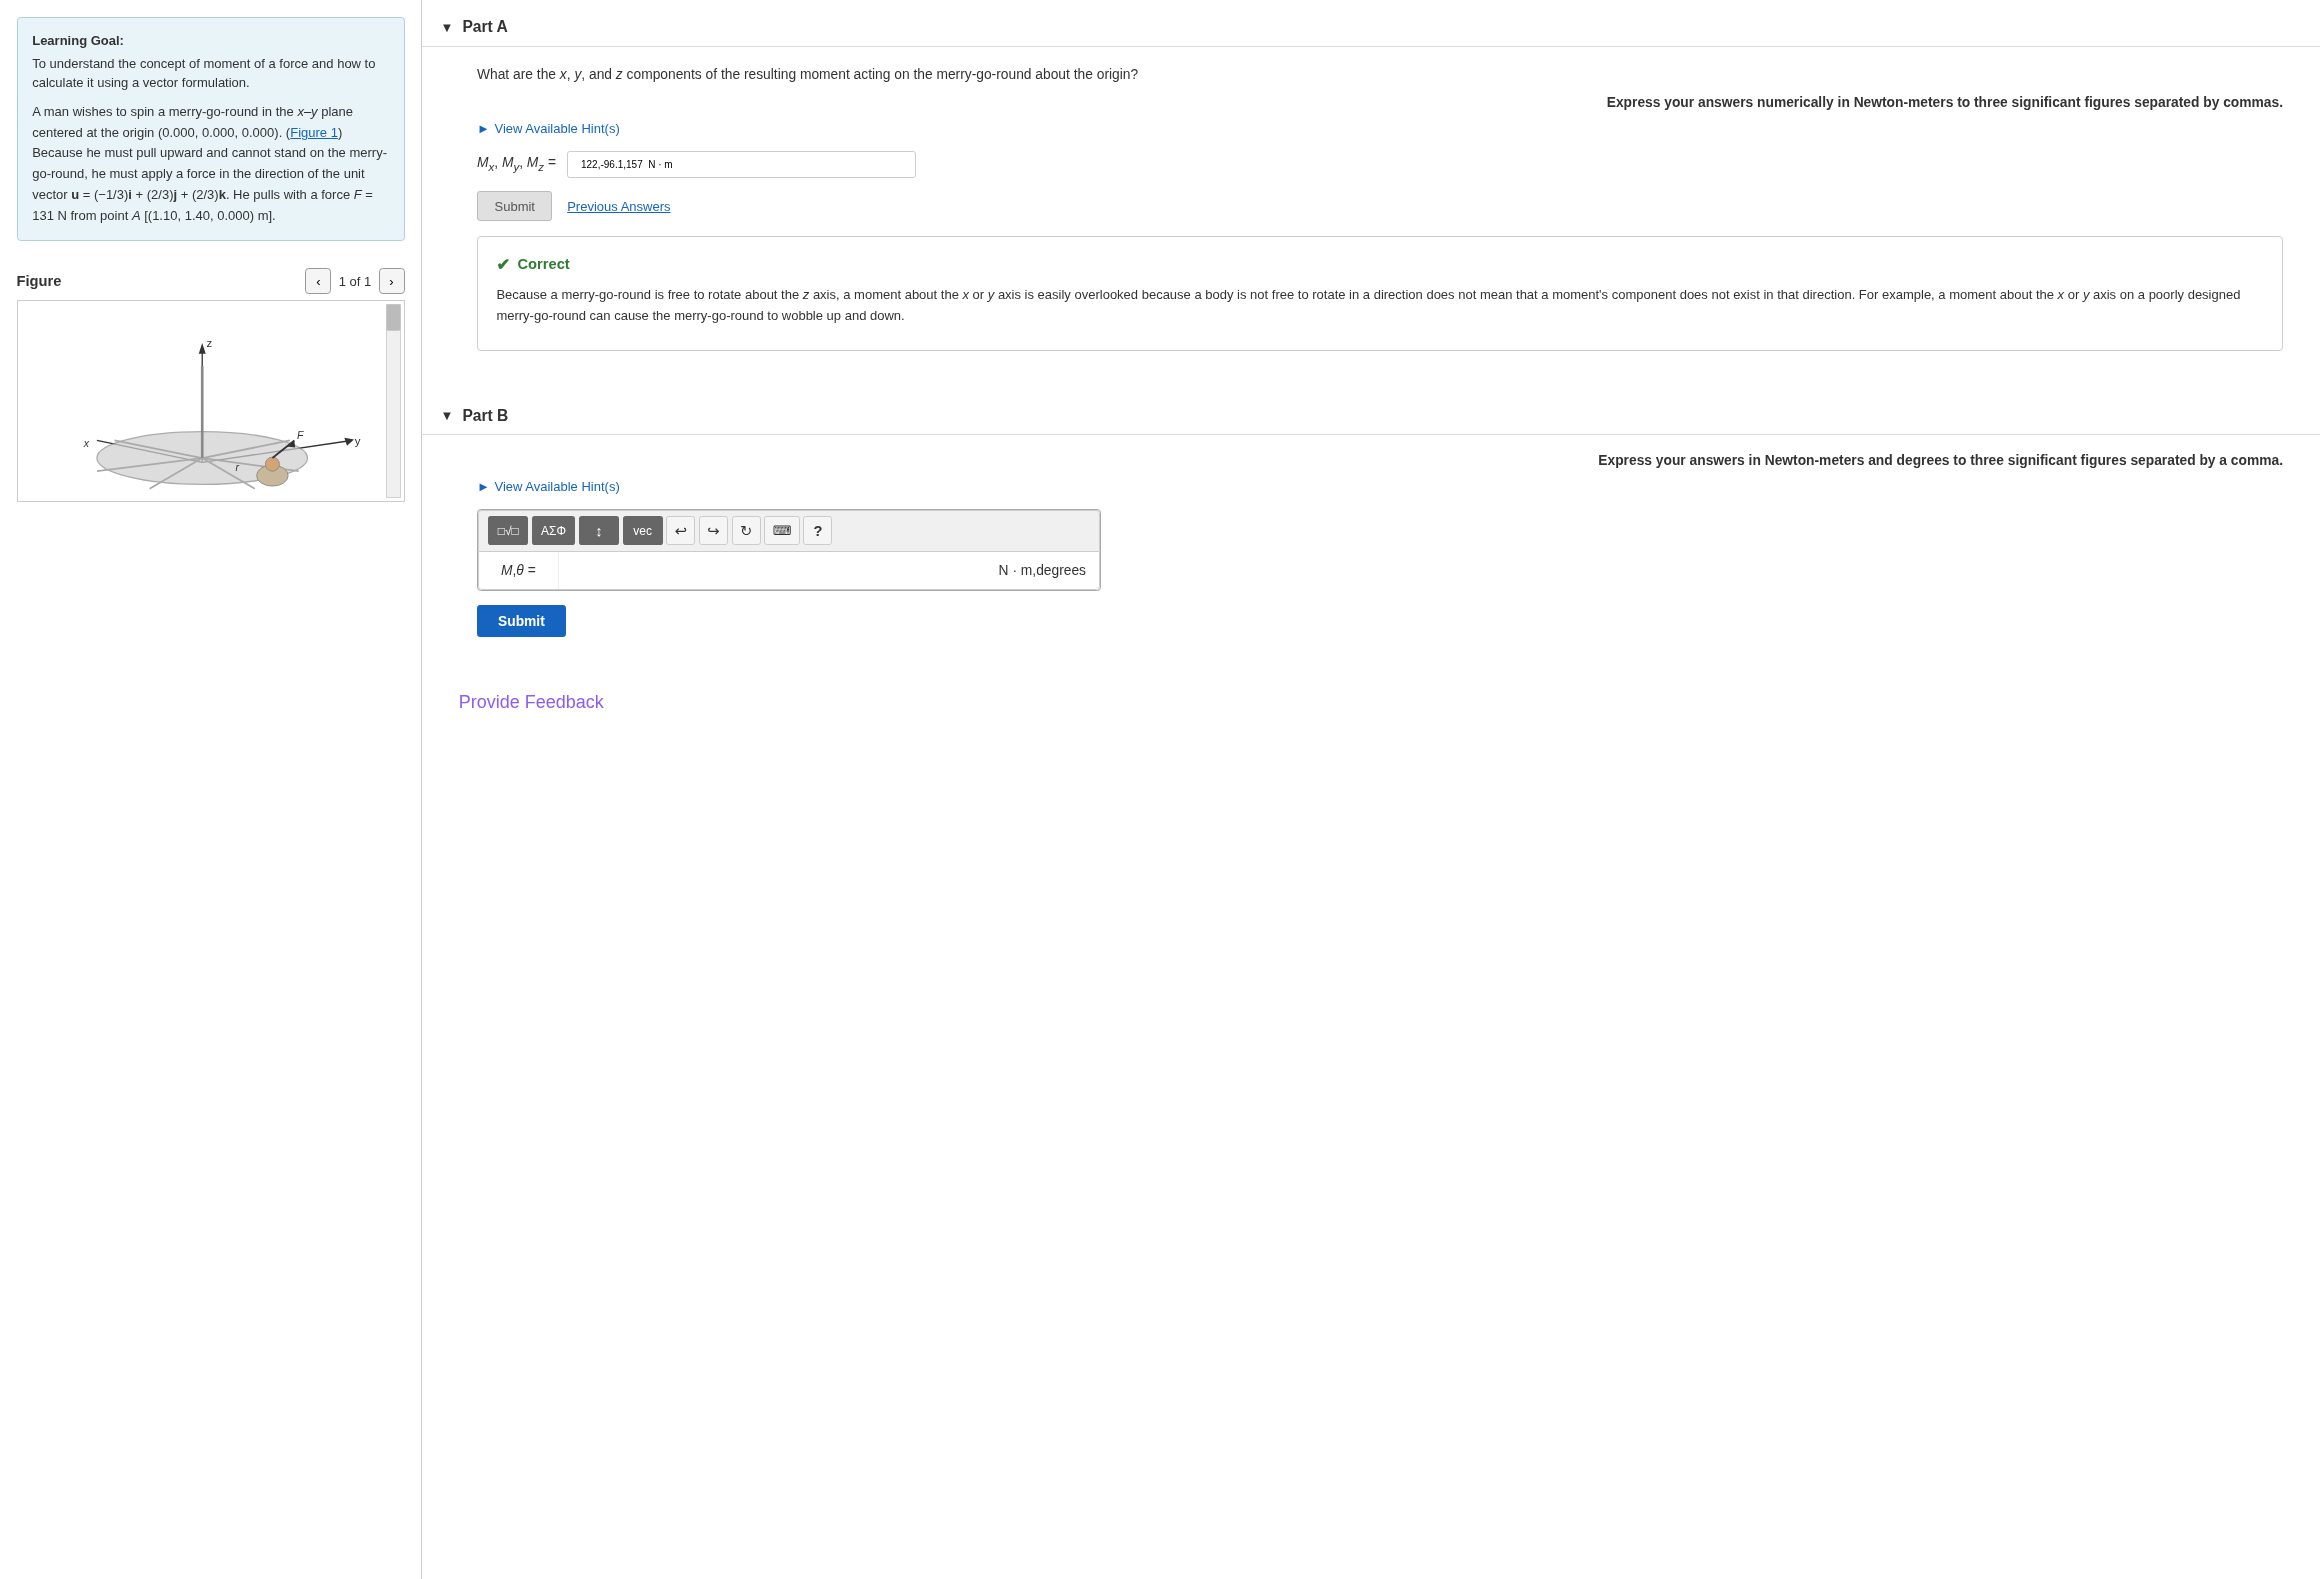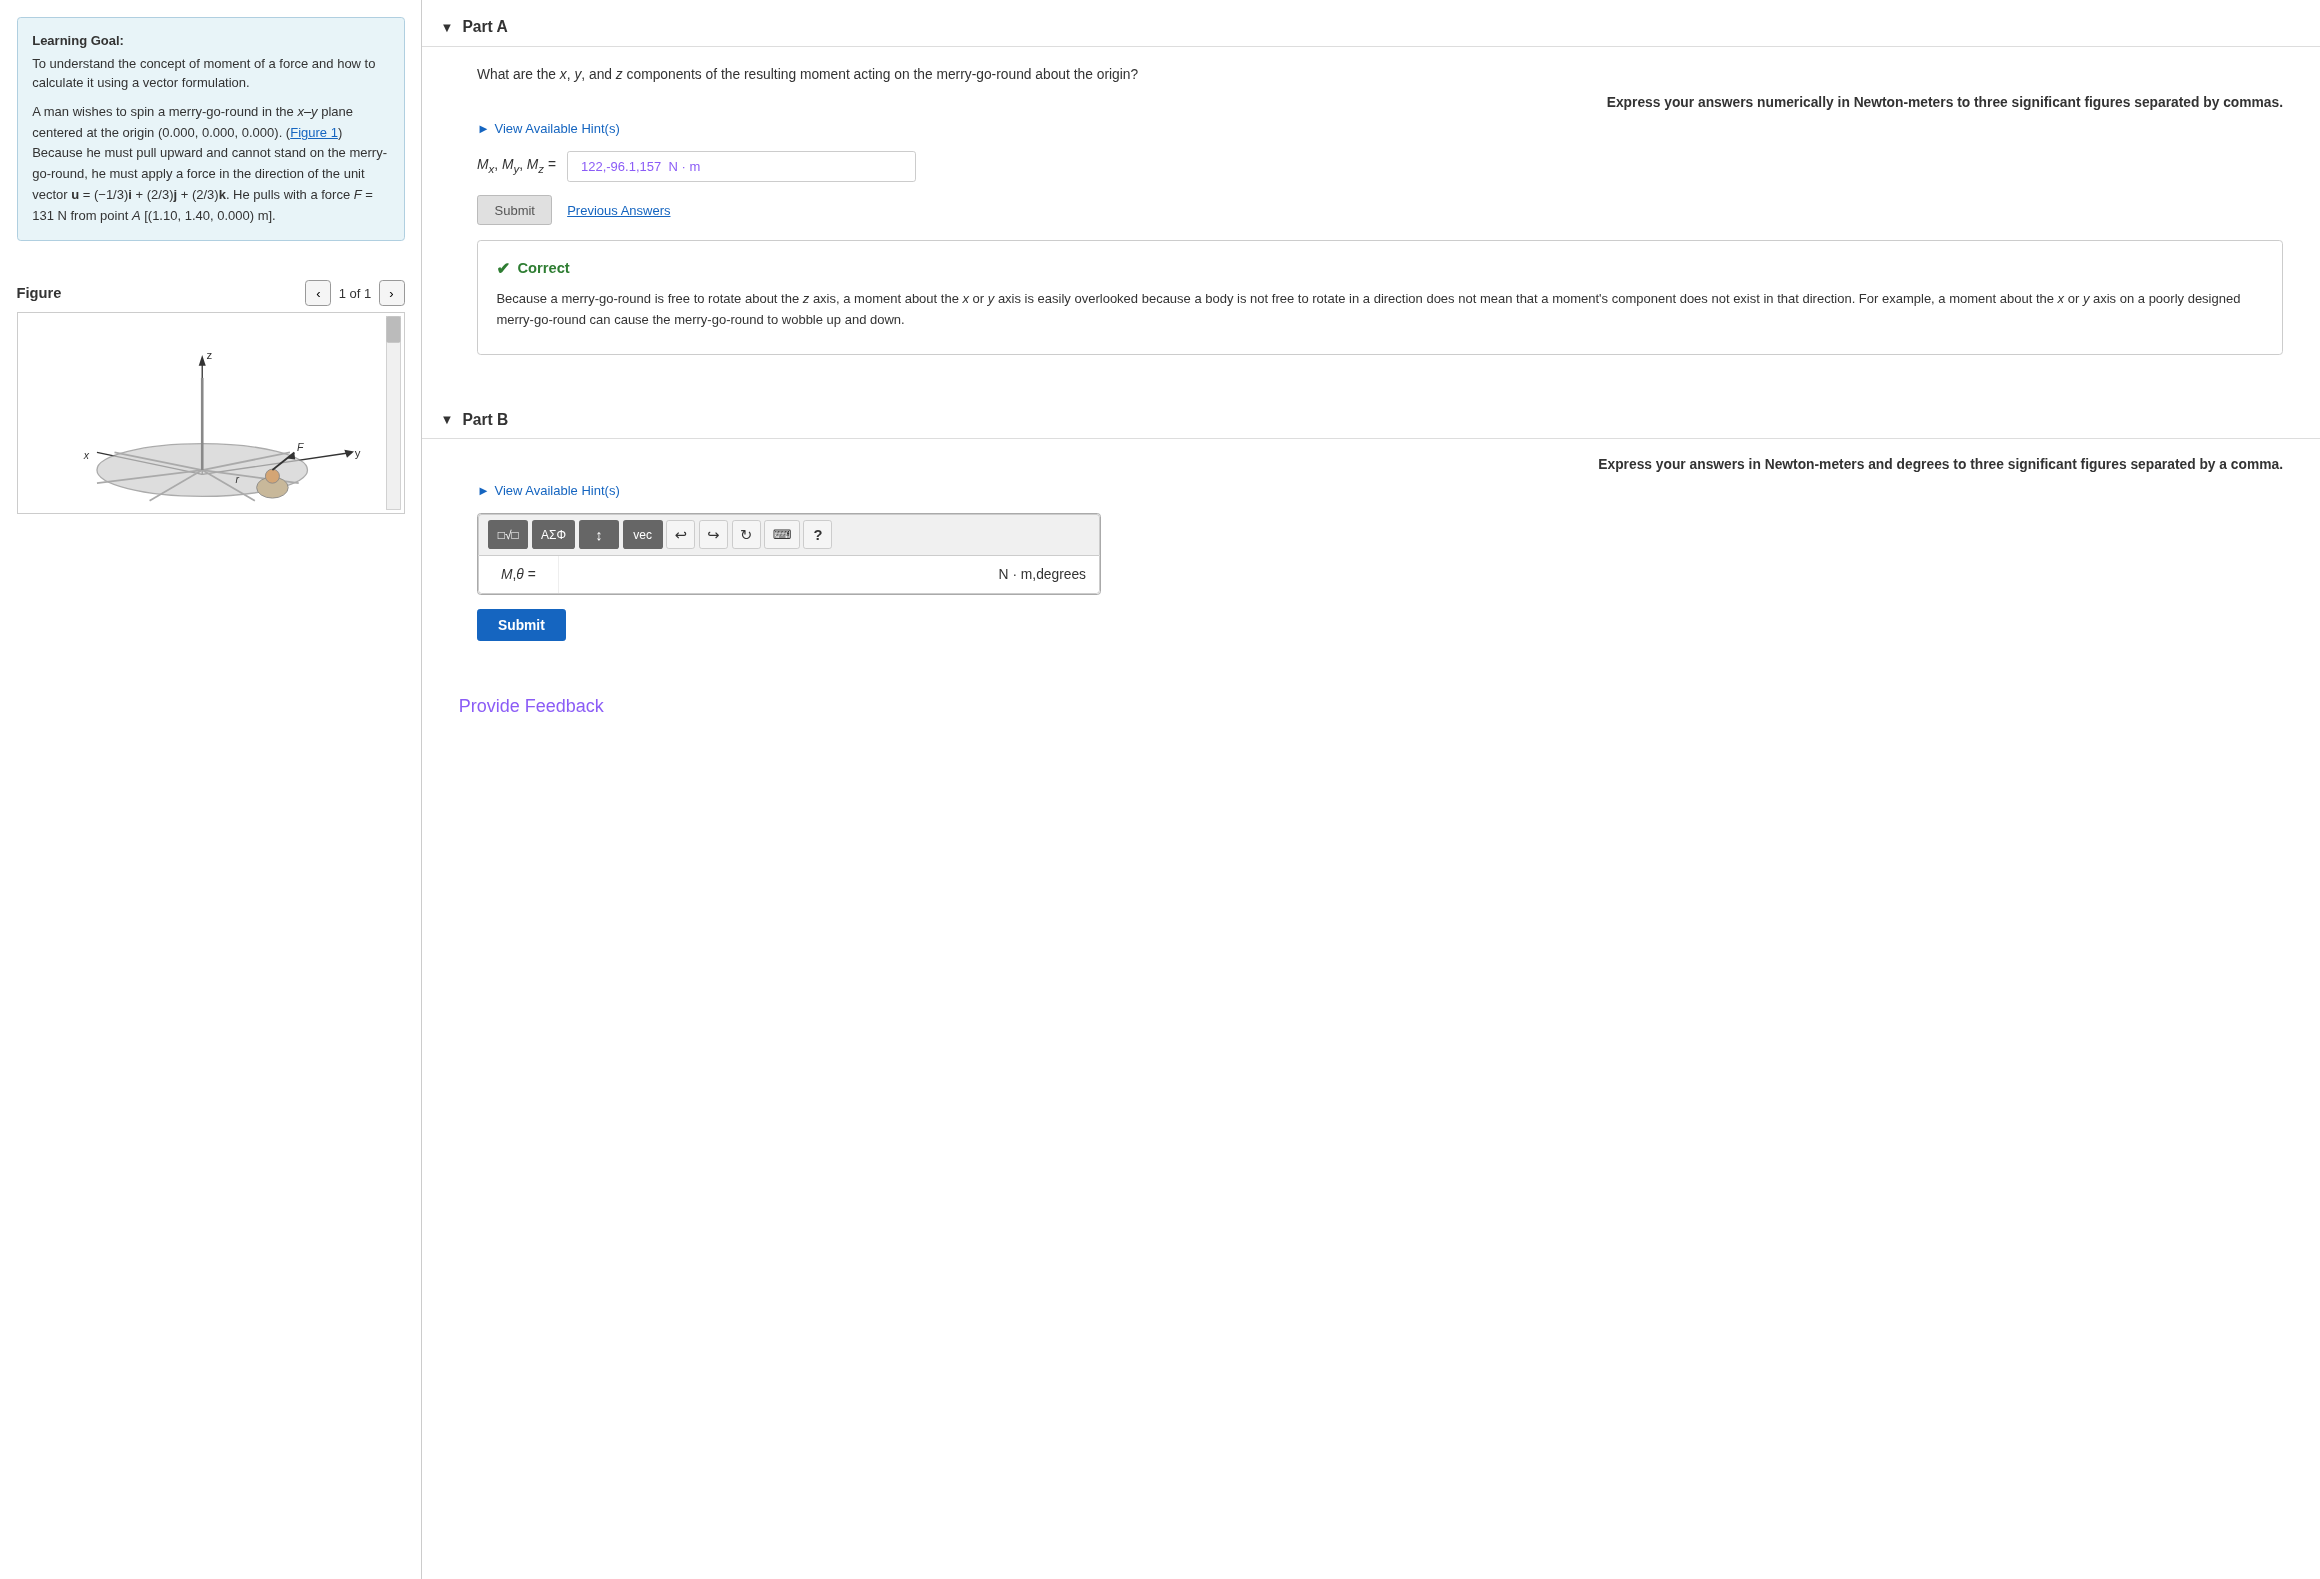--- a/index.html
+++ b/index.html
@@ -6,21 +6,21 @@
     body { font-family: Arial, sans-serif; font-size: 13.8px; color: #333; background: #fff; display: flex; height: 1580px; overflow: hidden; }
 
     
     #left-panel {
       width: 422px;
       min-width: 422px;
       padding: 16.5px 16.5px 0 16.5px;
       border-right: 1.8px solid #ccc;
       display: flex;
       flex-direction: column;
-      gap: 12px;
+      gap: 0;
     }
     .learning-goal-box {
       background: #e8f4f8;
       border: 0.9px solid #b0cfe0;
       border-radius: 3.7px;
       padding: 13px 14.7px;
       margin-bottom: 18.4px;
       font-size: 13px;
       line-height: 1.5;
     }
@@ -100,24 +100,24 @@
       margin-bottom: 13px;
     }
     .answer-label {
       font-size: 13.8px;
       white-space: nowrap;
     }
     .answer-input-box {
       border: 0.9px solid #ccc;
       border-radius: 2.8px;
       padding: 7.3px 13px;
-      font-size: 13px;
+      font-size: 10px;
       min-width: 312px;
       background: #fff;
-      color: #8b5cf6;
+      color: #000000;
     }
 
     .submit-row {
       display: flex;
       align-items: center;
       gap: 14.7px;
       margin-bottom: 14.7px;
     }
     .submit-btn {
       background: #e0e0e0;

